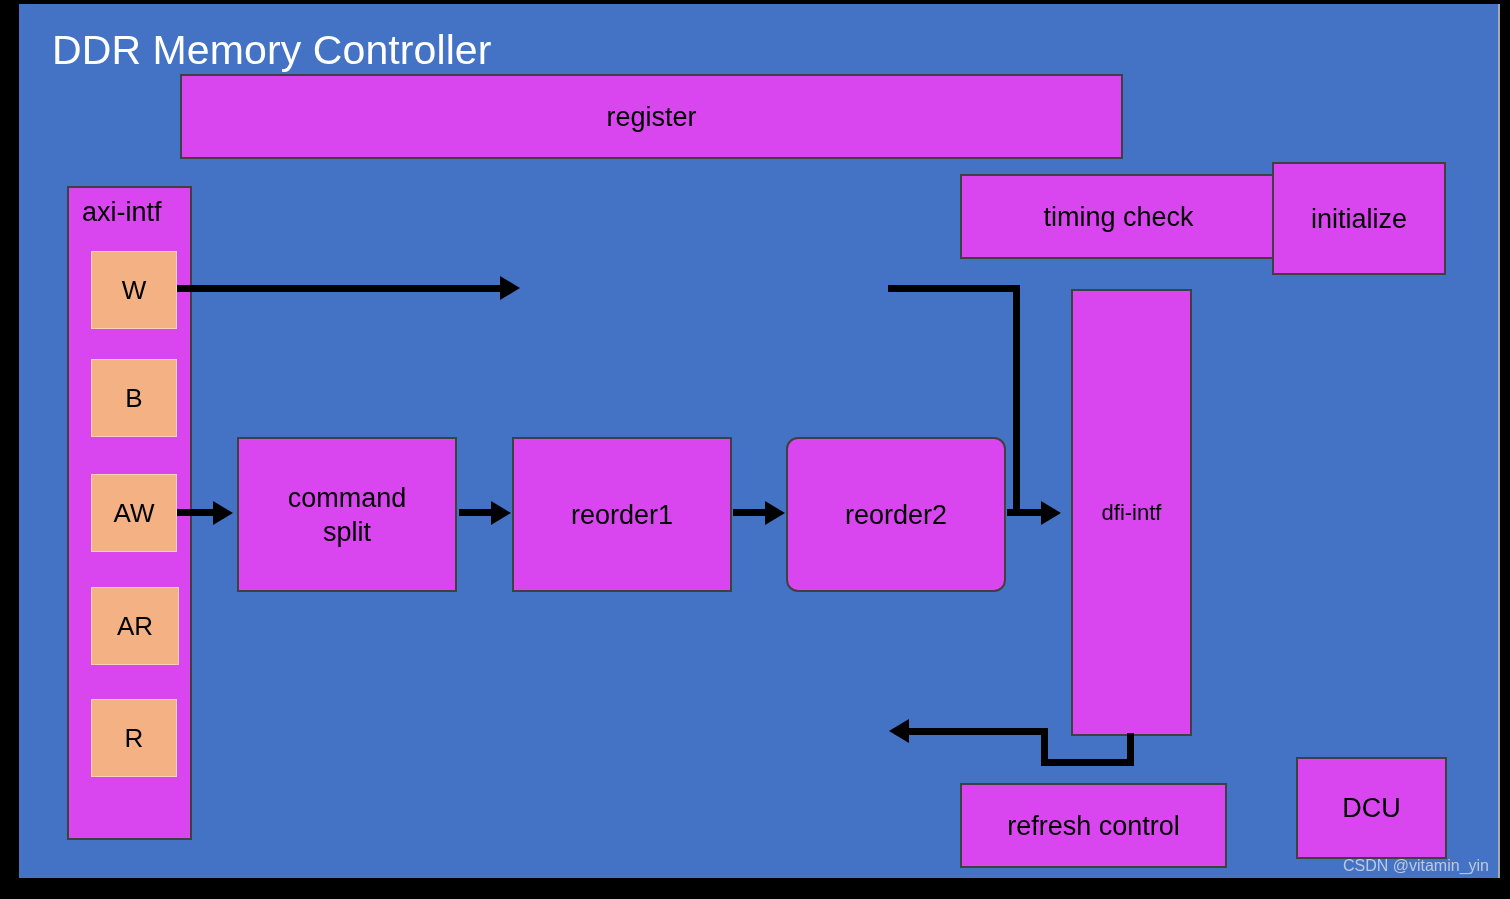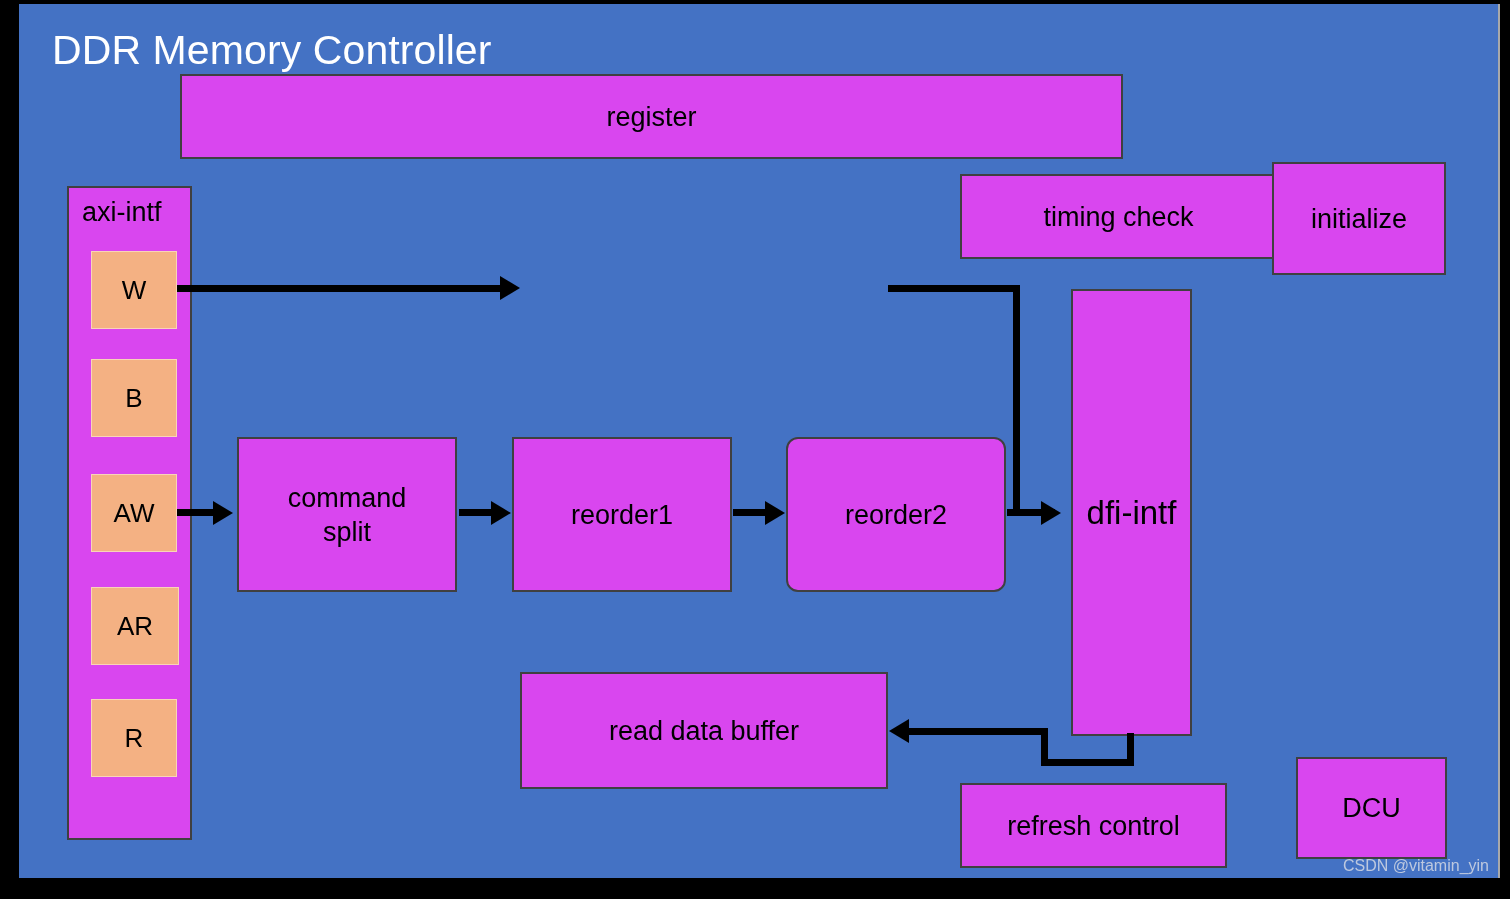--- a/index.html
+++ b/index.html
@@ -64,21 +64,21 @@
   }
   
   .blk.container {
     align-items: flex-start;
     justify-content: flex-start;
     padding-top: 7px;
     padding-left: 13px;
     font-size: 27px;
   }
   .blk.vert {
-    font-size: 33px;
+    font-size: 22px;
   }
   
   .seg {
     position: absolute;
     background: #000000;
   }
   .arrowhead {
     position: absolute;
     width: 0;
     height: 0;
@@ -133,21 +133,20 @@
         <span style="display:block;text-align:center;">split</span>
       </span>
     </div>
 
     <div class="blk" style="left:493px; top:433px; width:220px; height:155px;">reorder1</div>
 
     <div class="blk" style="left:767px; top:433px; width:220px; height:155px;border-radius:12px;">reorder2</div>
 
     <div class="blk vert" style="left:1052px; top:285px; width:121px; height:447px;">dfi-intf</div>
 
-    <div class="blk" style="left:501px; top:668px; width:368px; height:117px;">read data buffer</div>
 
     <div class="blk" style="left:941px; top:779px; width:267px; height:85px;">refresh control</div>
 
     <div class="blk" style="left:1277px; top:753px; width:151px; height:102px;">DCU</div>
 
     <div class="seg" style="left:158px; top:281px; width:325px; height:7px;"></div>
     <div class="arrowhead right" style="left:481px; top:272px;"></div>
 
     <div class="seg" style="left:158px; top:505px; width:38px; height:7px;"></div>
     <div class="arrowhead right" style="left:194px; top:497px;"></div>

